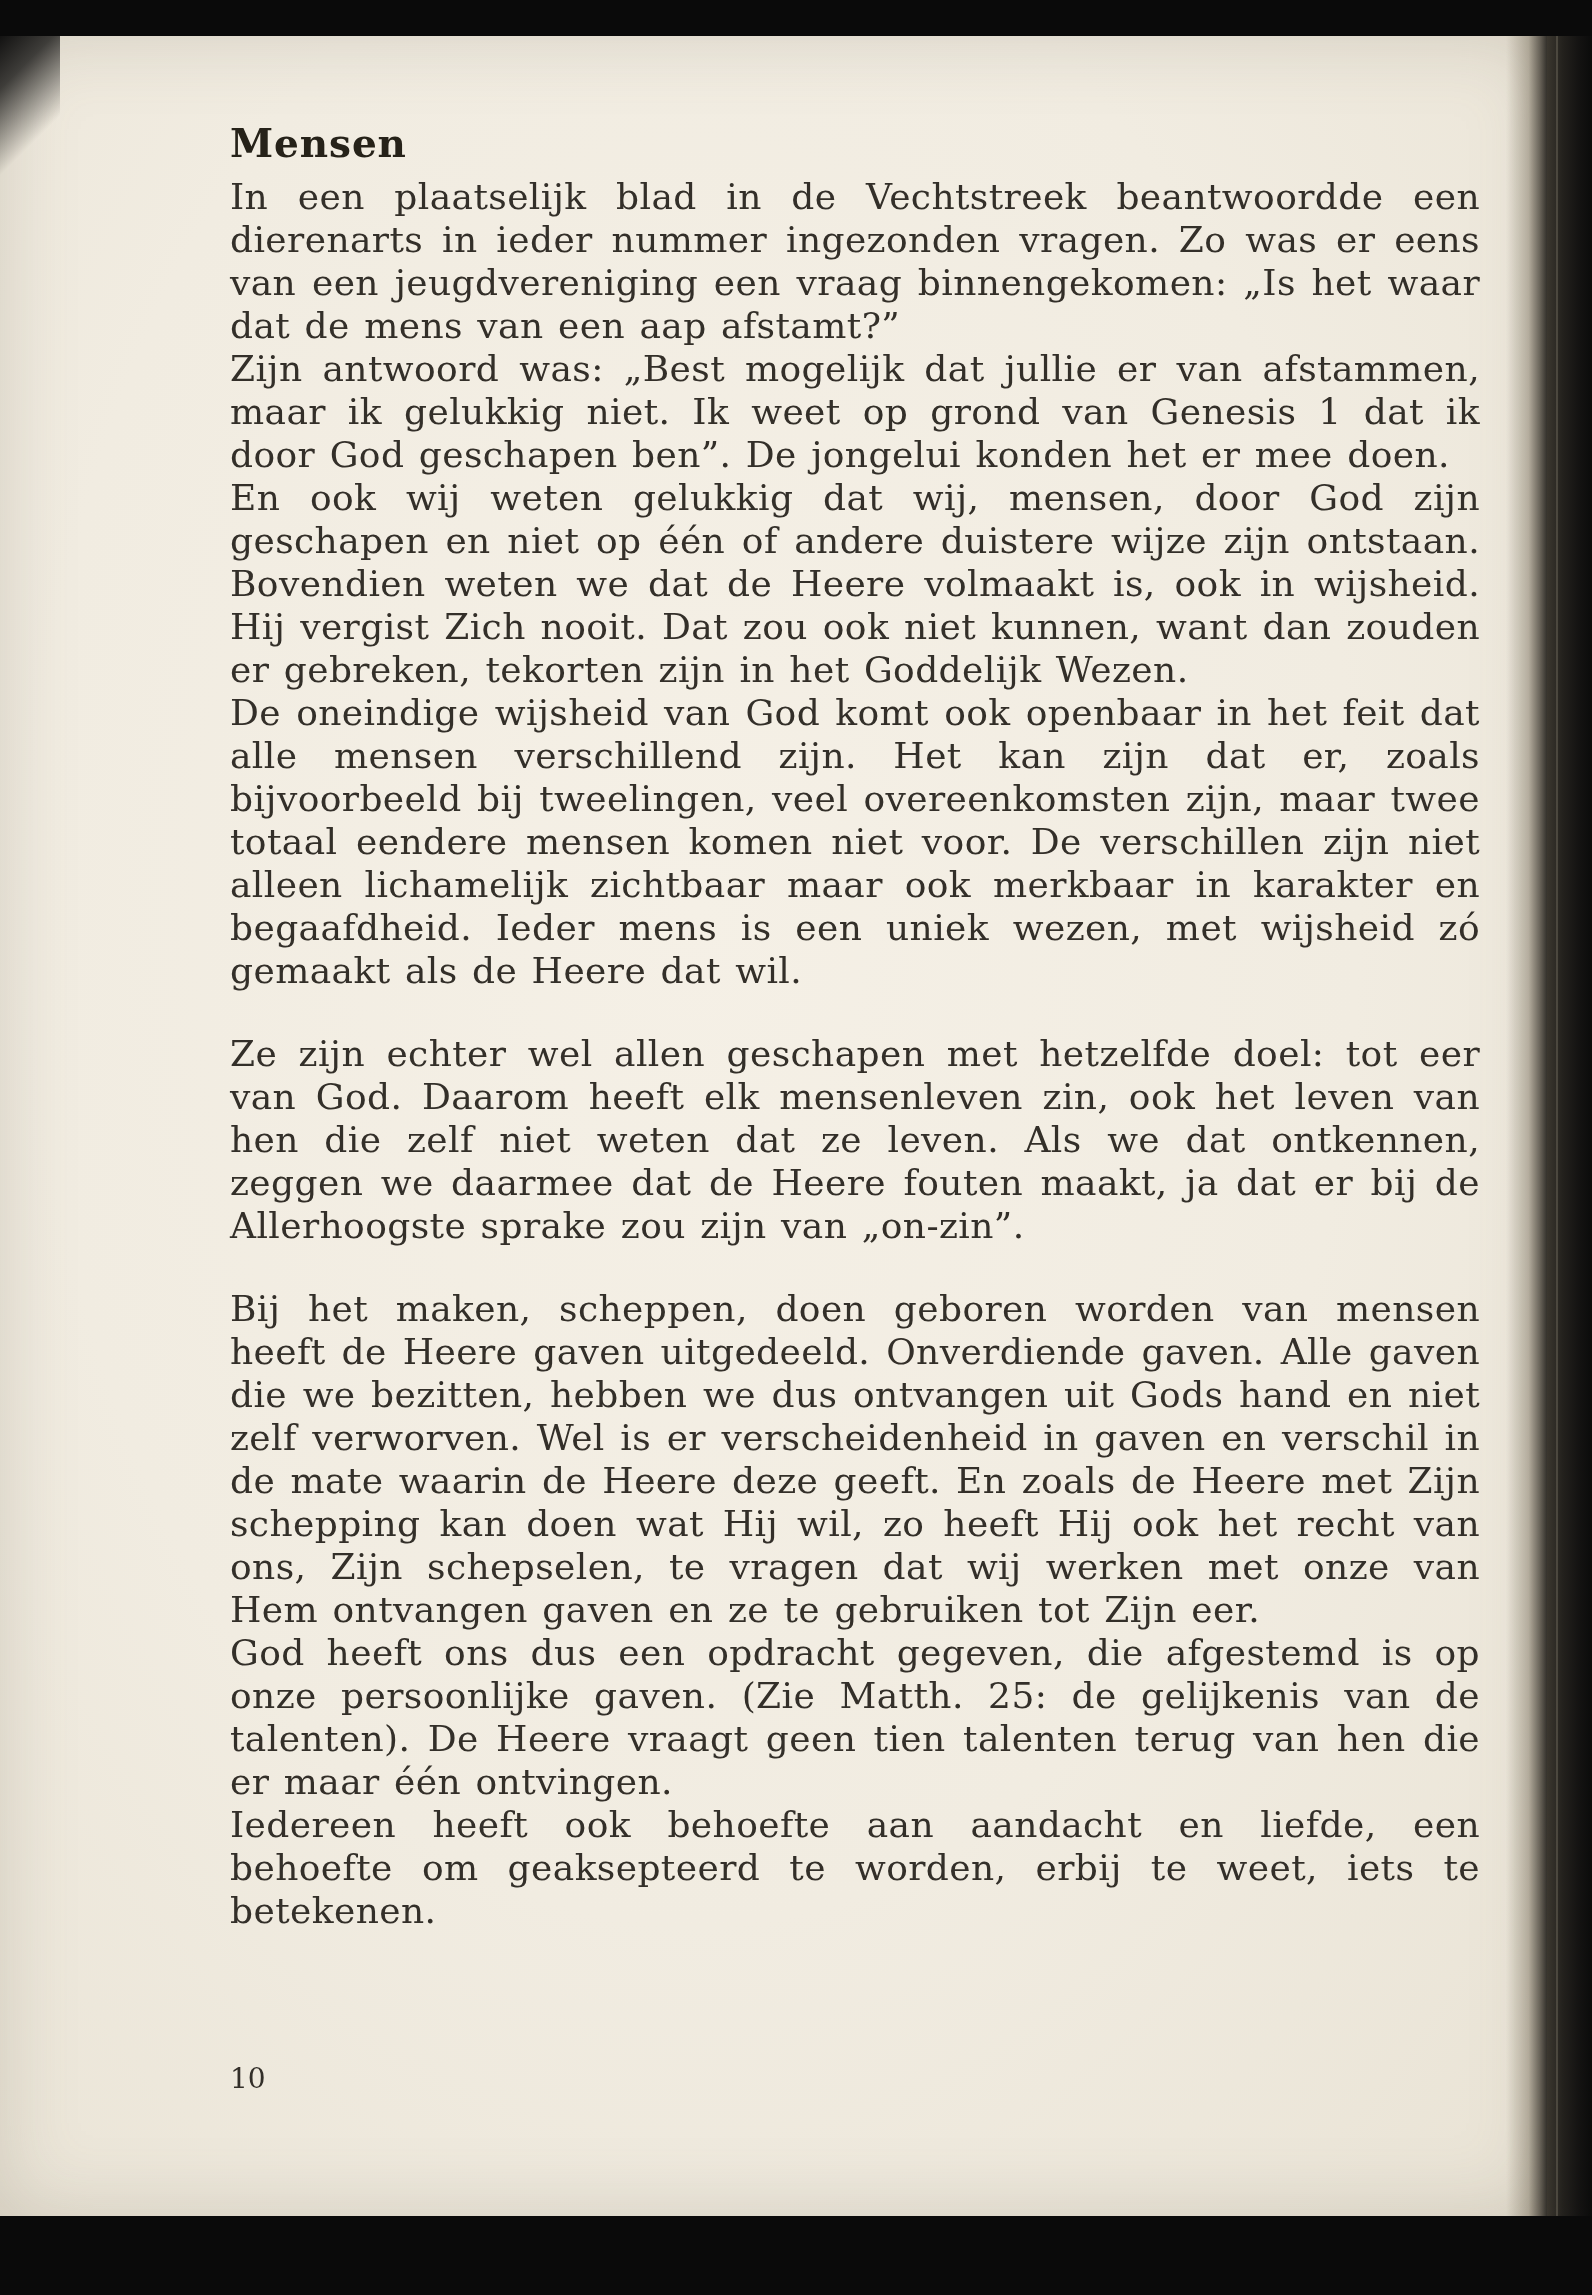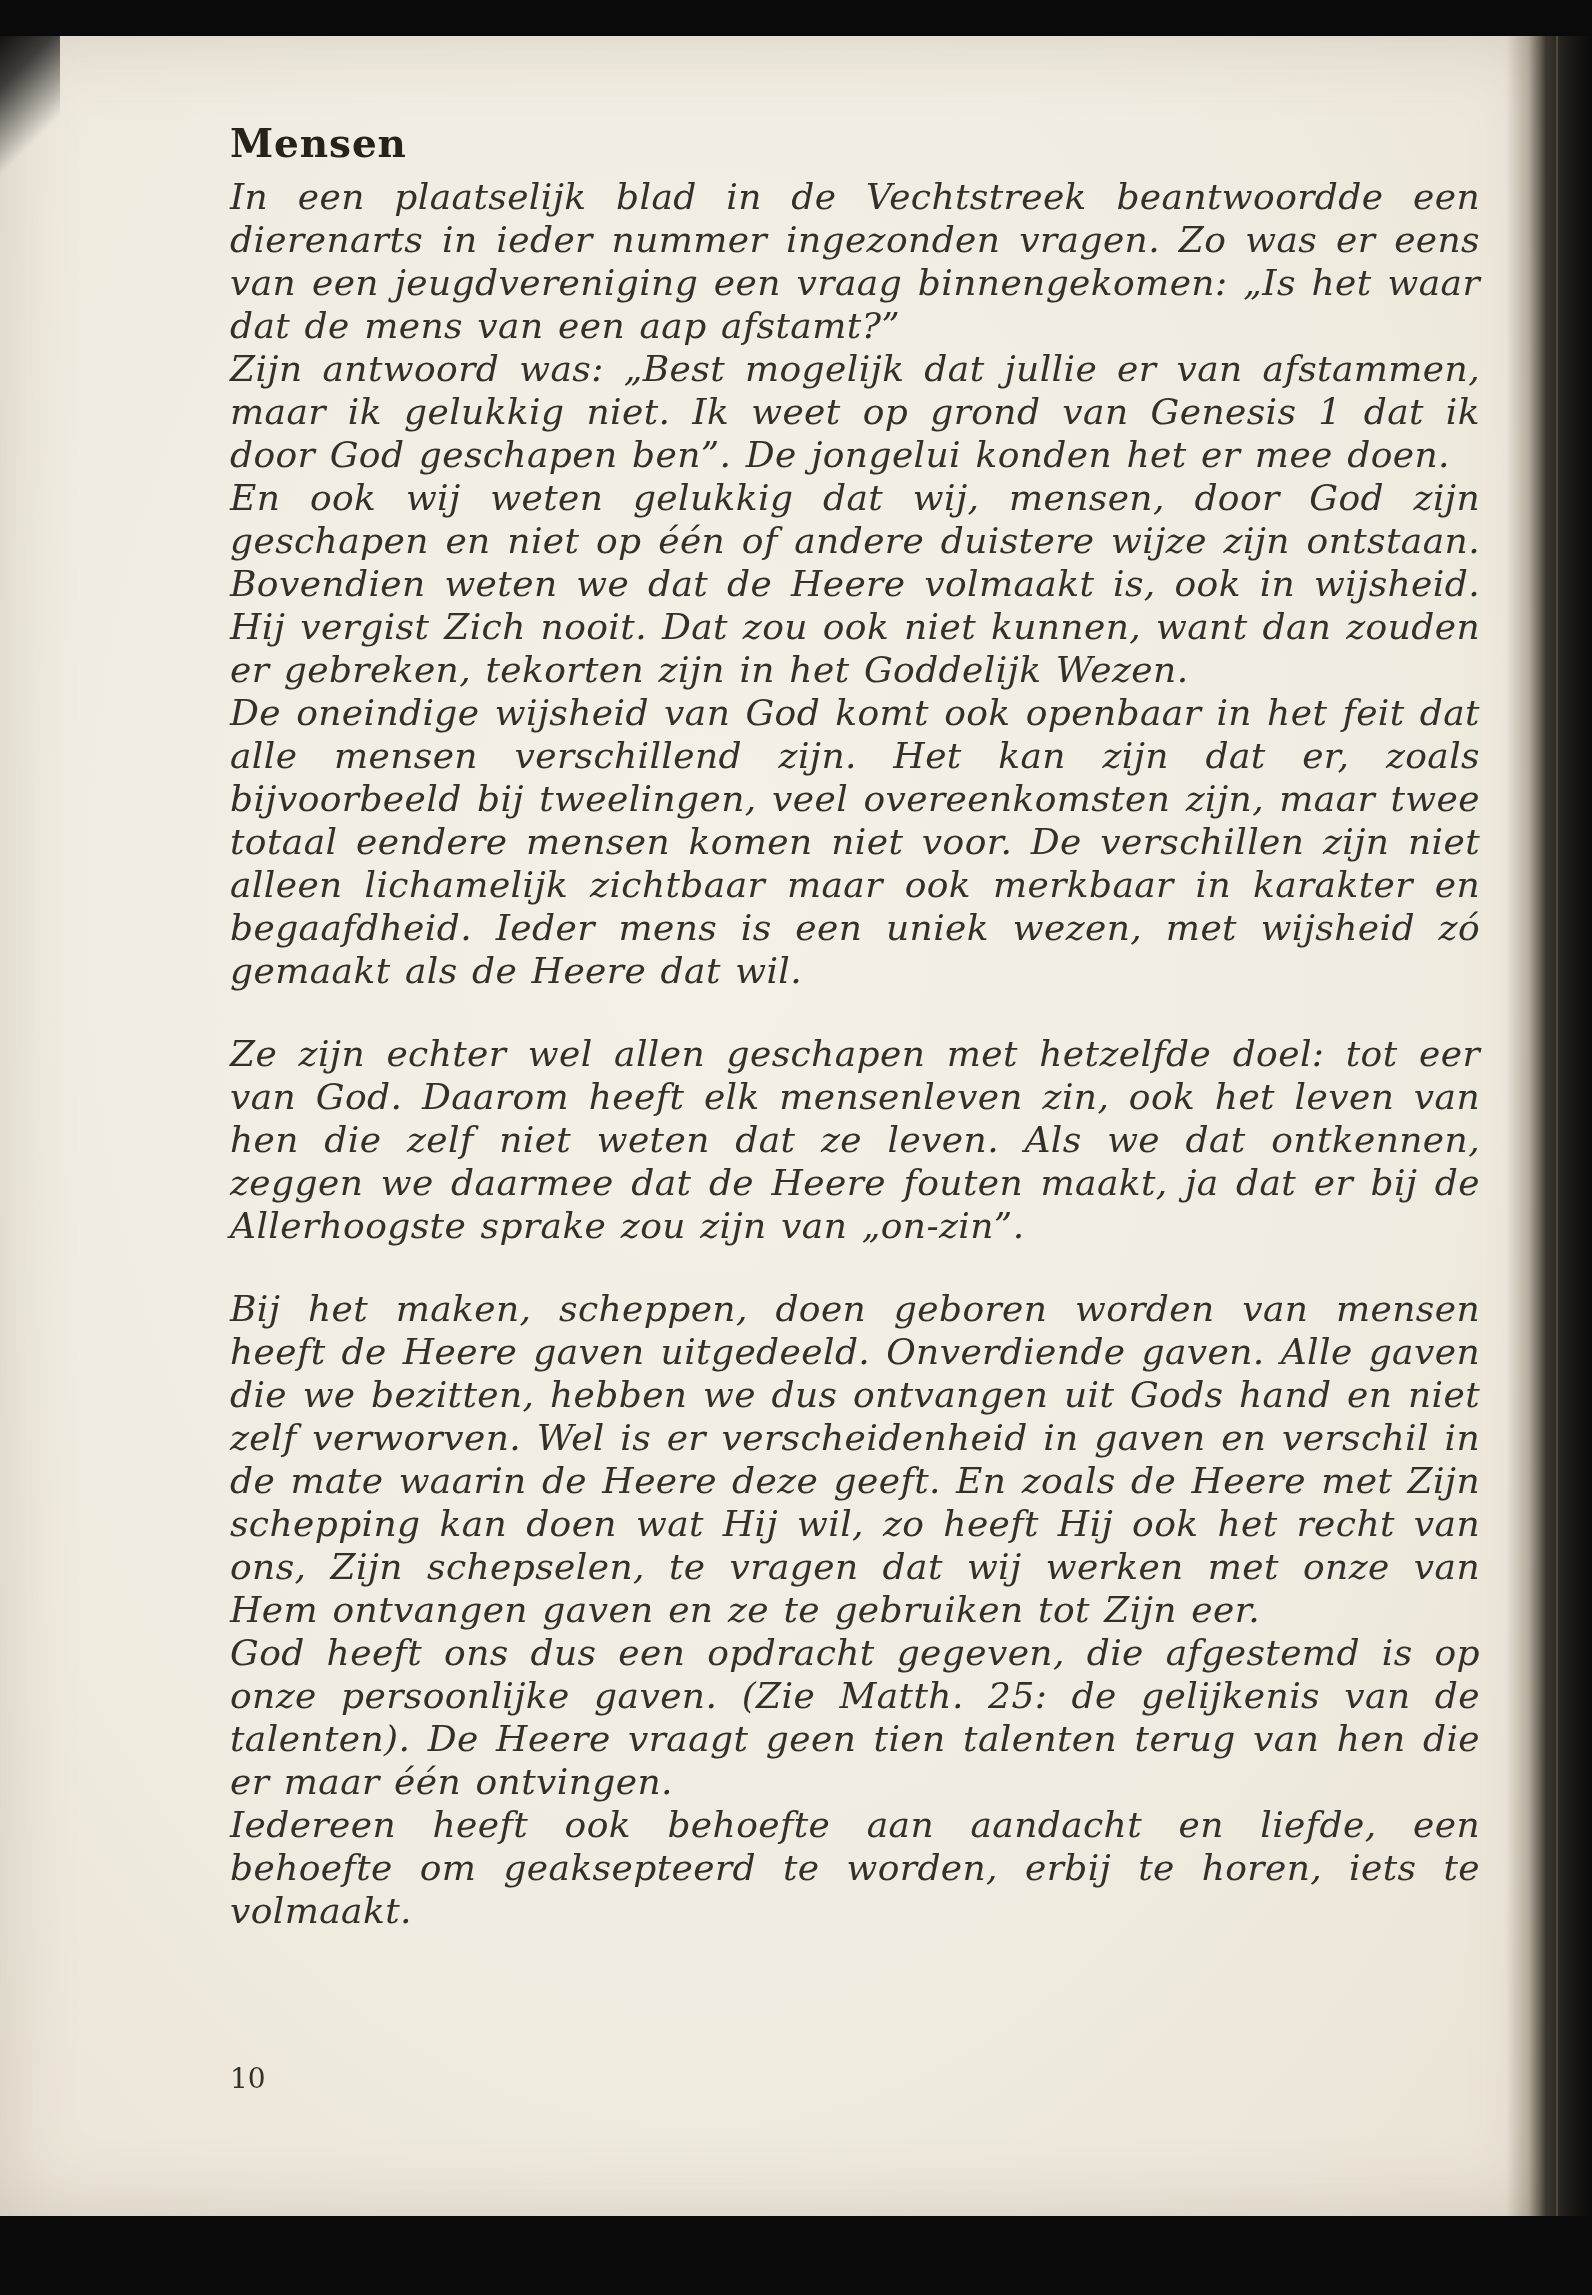--- a/index.html
+++ b/index.html
@@ -81,21 +81,21 @@
     word-spacing: 2.6px;
   }
   .heading {
     font-size: 39px;
     font-weight: bold;
     letter-spacing: 0.9px;
     color: #262219;
     margin: 0 0 10.4px 0;
     text-align: left;
   }
-  .para { margin: 0; font-style: italic; }
+  .para { margin: 0; }
   .gap  { margin-top: 40px; }
   .page-number {
     position: absolute;
     left: 230px; top: 2026px;
     font-size: 28px;
     color: #332f29;
   }
 </style>
 </head>
 <body>
@@ -105,21 +105,21 @@
   <div class="page">
     <div class="content">
       <h1 class="heading">Mensen</h1>
       <p class="para">In een plaatselijk blad in de Vechtstreek beantwoordde een dierenarts in ieder nummer ingezonden vragen. Zo was er eens van een jeugdvereniging een vraag binnengekomen: „Is het waar dat de mens van een aap afstamt?”</p>
       <p class="para">Zijn antwoord was: „Best mogelijk dat jullie er van afstammen, maar ik gelukkig niet. Ik weet op grond van Genesis 1 dat ik door God geschapen ben”. De jongelui konden het er mee doen.</p>
       <p class="para">En ook wij weten gelukkig dat wij, mensen, door God zijn geschapen en niet op één of andere duistere wijze zijn ontstaan. Bovendien weten we dat de Heere volmaakt is, ook in wijsheid. Hij vergist Zich nooit. Dat zou ook niet kunnen, want dan zouden er gebreken, tekorten zijn in het Goddelijk Wezen.</p>
       <p class="para">De oneindige wijsheid van God komt ook openbaar in het feit dat alle mensen verschillend zijn. Het kan zijn dat er, zoals bijvoorbeeld bij tweelingen, veel overeenkomsten zijn, maar twee totaal eendere mensen komen niet voor. De verschillen zijn niet alleen lichamelijk zichtbaar maar ook merkbaar in karakter en begaafdheid. Ieder mens is een uniek wezen, met wijsheid zó gemaakt als de Heere dat wil.</p>
       <p class="para gap">Ze zijn echter wel allen geschapen met hetzelfde doel: tot eer van God. Daarom heeft elk mensenleven zin, ook het leven van hen die zelf niet weten dat ze leven. Als we dat ontkennen, zeggen we daarmee dat de Heere fouten maakt, ja dat er bij de Allerhoogste sprake zou zijn van „on-zin”.</p>
       <p class="para gap">Bij het maken, scheppen, doen geboren worden van mensen heeft de Heere gaven uitgedeeld. Onverdiende gaven. Alle gaven die we bezitten, hebben we dus ontvangen uit Gods hand en niet zelf verworven. Wel is er verscheidenheid in gaven en verschil in de mate waarin de Heere deze geeft. En zoals de Heere met Zijn schepping kan doen wat Hij wil, zo heeft Hij ook het recht van ons, Zijn schepselen, te vragen dat wij werken met onze van Hem ontvangen gaven en ze te gebruiken tot Zijn eer.</p>
       <p class="para">God heeft ons dus een opdracht gegeven, die afgestemd is op onze persoonlijke gaven. (Zie Matth. 25: de gelijkenis van de talenten). De Heere vraagt geen tien talenten terug van hen die er maar één ontvingen.</p>
-      <p class="para">Iedereen heeft ook behoefte aan aandacht en liefde, een behoefte om geaksepteerd te worden, erbij te horen, iets te volmaakt.</p>
+      <p class="para">Iedereen heeft ook behoefte aan aandacht en liefde, een behoefte om geaksepteerd te worden, erbij te weet, iets te betekenen.</p>
     </div>
     <div class="page-number">10</div>
   </div>
 
   <div class="corner-shadow"></div>
   <div class="page-right-shadow"></div>
   <div class="book-edge">
     <div class="edge-highlight"></div>
   </div>
   <div class="top-bar"></div>

